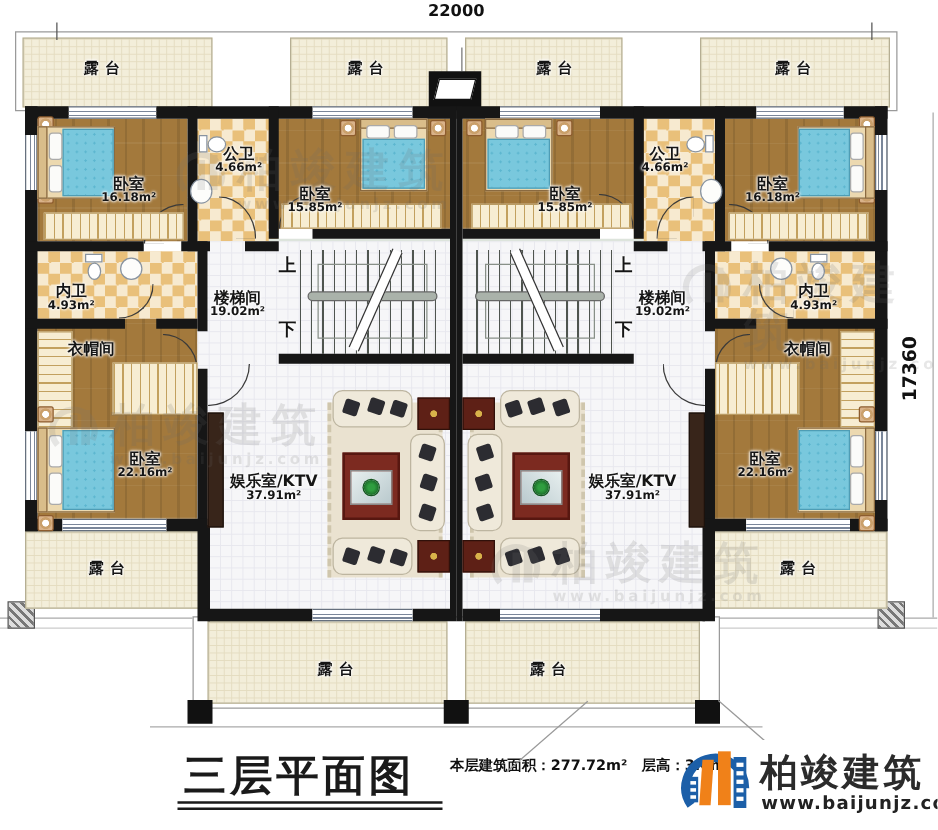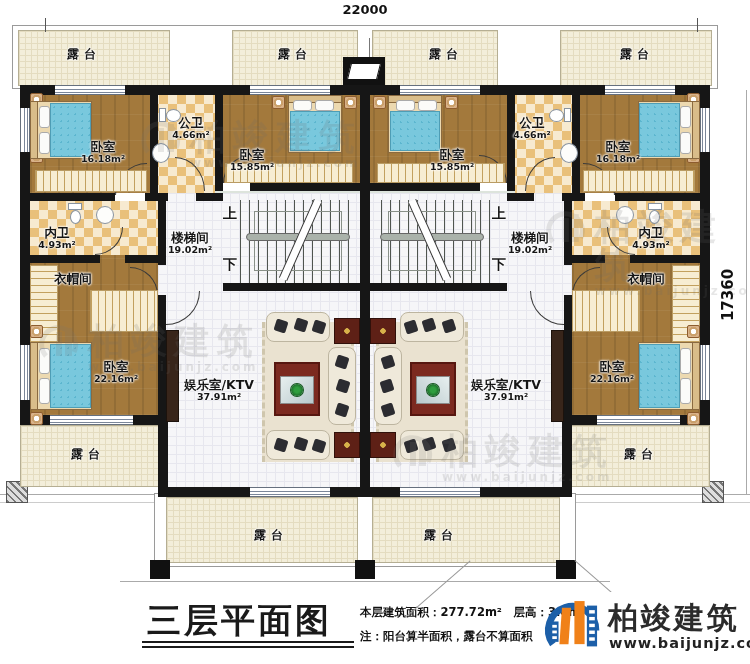--- a/index.html
+++ b/index.html
@@ -489,21 +489,20 @@
       <span class="nm">上</span>
     </div>
   <div class="rlabel udlabel" style="left:499px;top:256px;">
       <span class="nm">下</span>
     </div>
 
   <div id="footer">
     <div id="plan-title">三层平面图</div>
     <div id="title-underline"></div>
     <div id="info1">本层建筑面积：277.72m²　层高：3.0m</div>
-    <div id="info2">注：阳台算半面积，露台不算面积</div>
     <div id="brand">
       <svg width="68" height="68" viewBox="0 0 60 60">
         <path d="M14 46 A21 21 0 1 1 52 34" stroke="#1c5fa8" stroke-width="6" fill="none"></path>
         <rect x="12" y="26" width="7" height="18" fill="#1c5fa8"></rect>
         <rect x="13.5" y="29" width="4" height="2.5" fill="#fff"></rect>
           <rect x="13.5" y="34" width="4" height="2.5" fill="#fff"></rect>
           <rect x="13.5" y="39" width="4" height="2.5" fill="#fff"></rect>
         <rect x="23" y="14" width="8" height="32" fill="#f08119" transform="skewX(-4)"></rect>
         <rect x="33" y="8" width="9" height="38" fill="#f08119"></rect>
         <rect x="44" y="12" width="9" height="36" fill="#1c5fa8"></rect>

